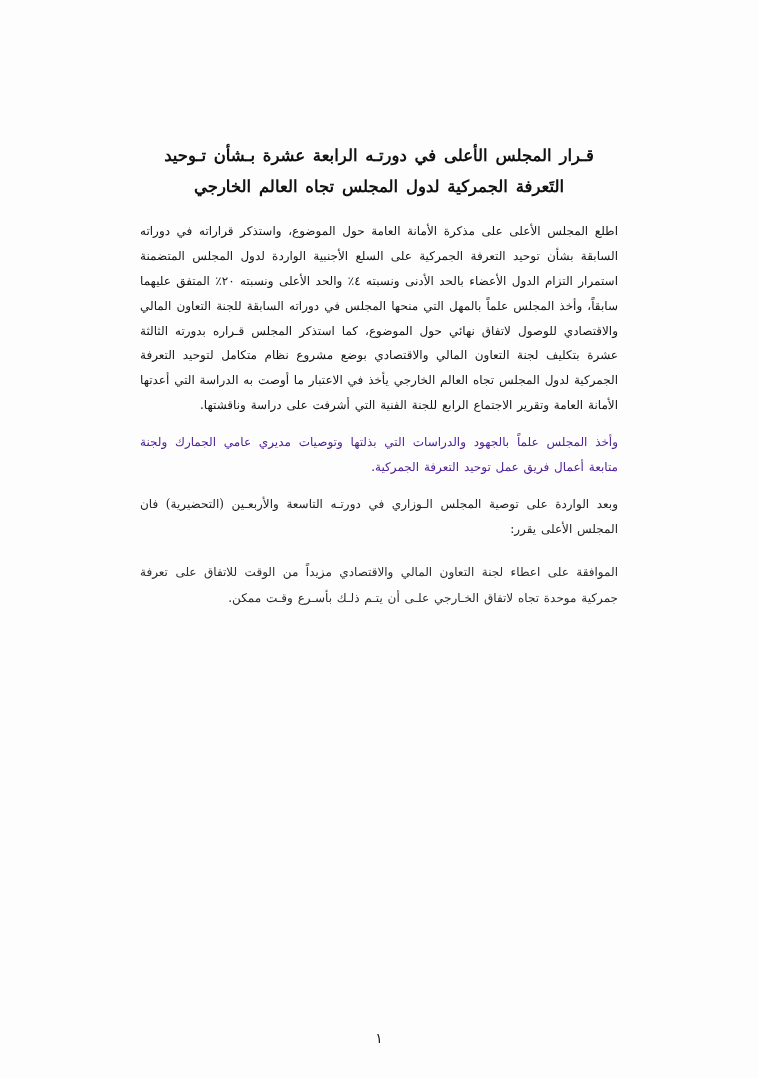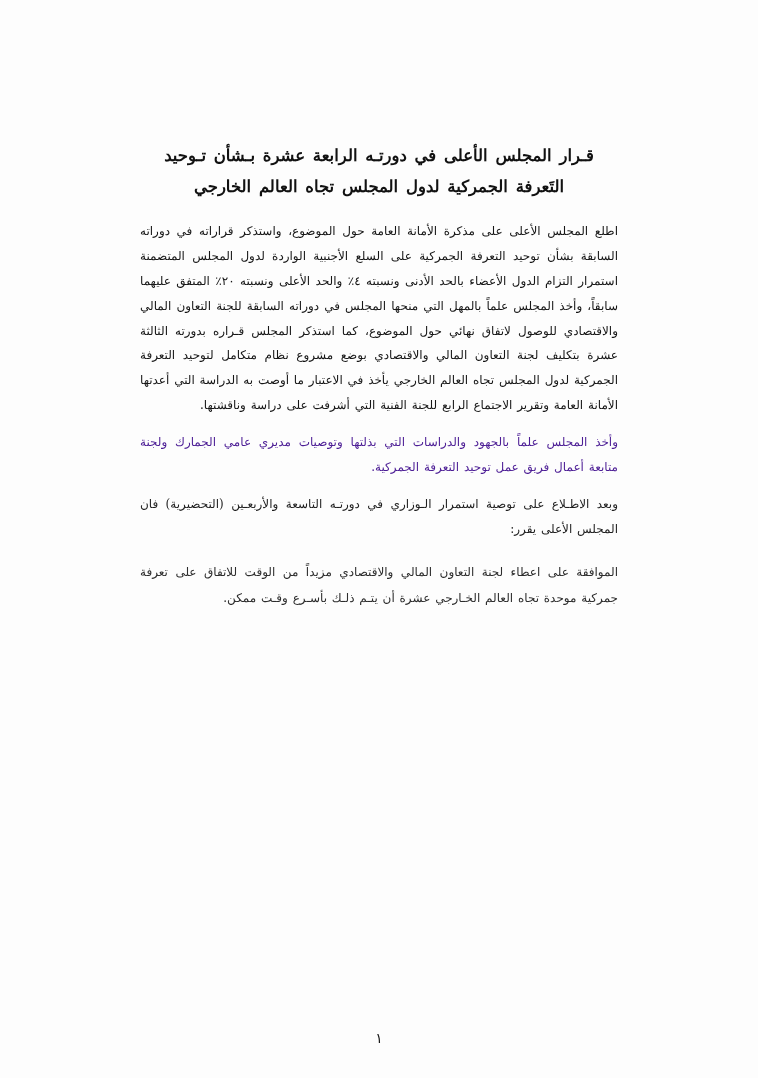--- a/index.html
+++ b/index.html
@@ -83,20 +83,20 @@
 <div class="page">
   <div class="content">
 
     <h1 class="doc-title">قـرار المجلس الأعلى في دورتـه الرابعة عشرة بـشأن تـوحيد التَعرفة الجمركية لدول المجلس تجاه العالم الخارجي</h1>
 
     <p class="para p-1">اطلع المجلس الأعلى على مذكرة الأمانة العامة حول الموضوع، واستذكر قراراته في دوراته السابقة بشأن توحيد التعرفة الجمركية على السلع الأجنبية الواردة لدول المجلس المتضمنة استمرار التزام الدول الأعضاء بالحد الأدنى ونسبته ٤٪ والحد الأعلى ونسبته ٢٠٪ المتفق عليهما سابقاً، وأخذ المجلس علماً بالمهل التي منحها المجلس في دوراته السابقة للجنة التعاون المالي والاقتصادي للوصول لاتفاق نهائي حول الموضوع، كما استذكر المجلس قـراره بدورته الثالثة عشرة بتكليف لجنة التعاون المالي والاقتصادي بوضع مشروع نظام متكامل لتوحيد التعرفة الجمركية لدول المجلس تجاه العالم الخارجي يأخذ في الاعتبار ما أوصت به الدراسة التي أعدتها الأمانة العامة وتقرير الاجتماع الرابع للجنة الفنية التي أشرفت على دراسة وناقشتها.</p>
 
     <p class="para p-2 lighten">وأخذ المجلس علماً بالجهود والدراسات التي بذلتها وتوصيات مديري عامي الجمارك ولجنة متابعة أعمال فريق عمل توحيد التعرفة الجمركية.</p>
 
 
-    <p class="para p-4">وبعد الاطـلاع على توصية استمرار الـوزاري في دورتـه التاسعة والأربعـين (التحضيرية) فان المجلس الأعلى يقرر:</p>
+    <p class="para p-4">وبعد الواردة على توصية المجلس الـوزاري في دورتـه التاسعة والأربعـين (التحضيرية) فان المجلس الأعلى يقرر:</p>
 
-    <p class="para p-5 lighten">الموافقة على اعطاء لجنة التعاون المالي والاقتصادي مزيداً من الوقت للاتفاق على تعرفة جمركية موحدة تجاه العالم الخـارجي عشرة أن يتـم ذلـك بأسـرع وقـت ممكن.</p>
+    <p class="para p-5 lighten">الموافقة على اعطاء لجنة التعاون المالي والاقتصادي مزيداً من الوقت للاتفاق على تعرفة جمركية موحدة تجاه لاتفاق الخـارجي علـى أن يتـم ذلـك بأسـرع وقـت ممكن.</p>
 
   </div>
 
   <div class="page-number">١</div>
 </div>
 
 </body></html>

